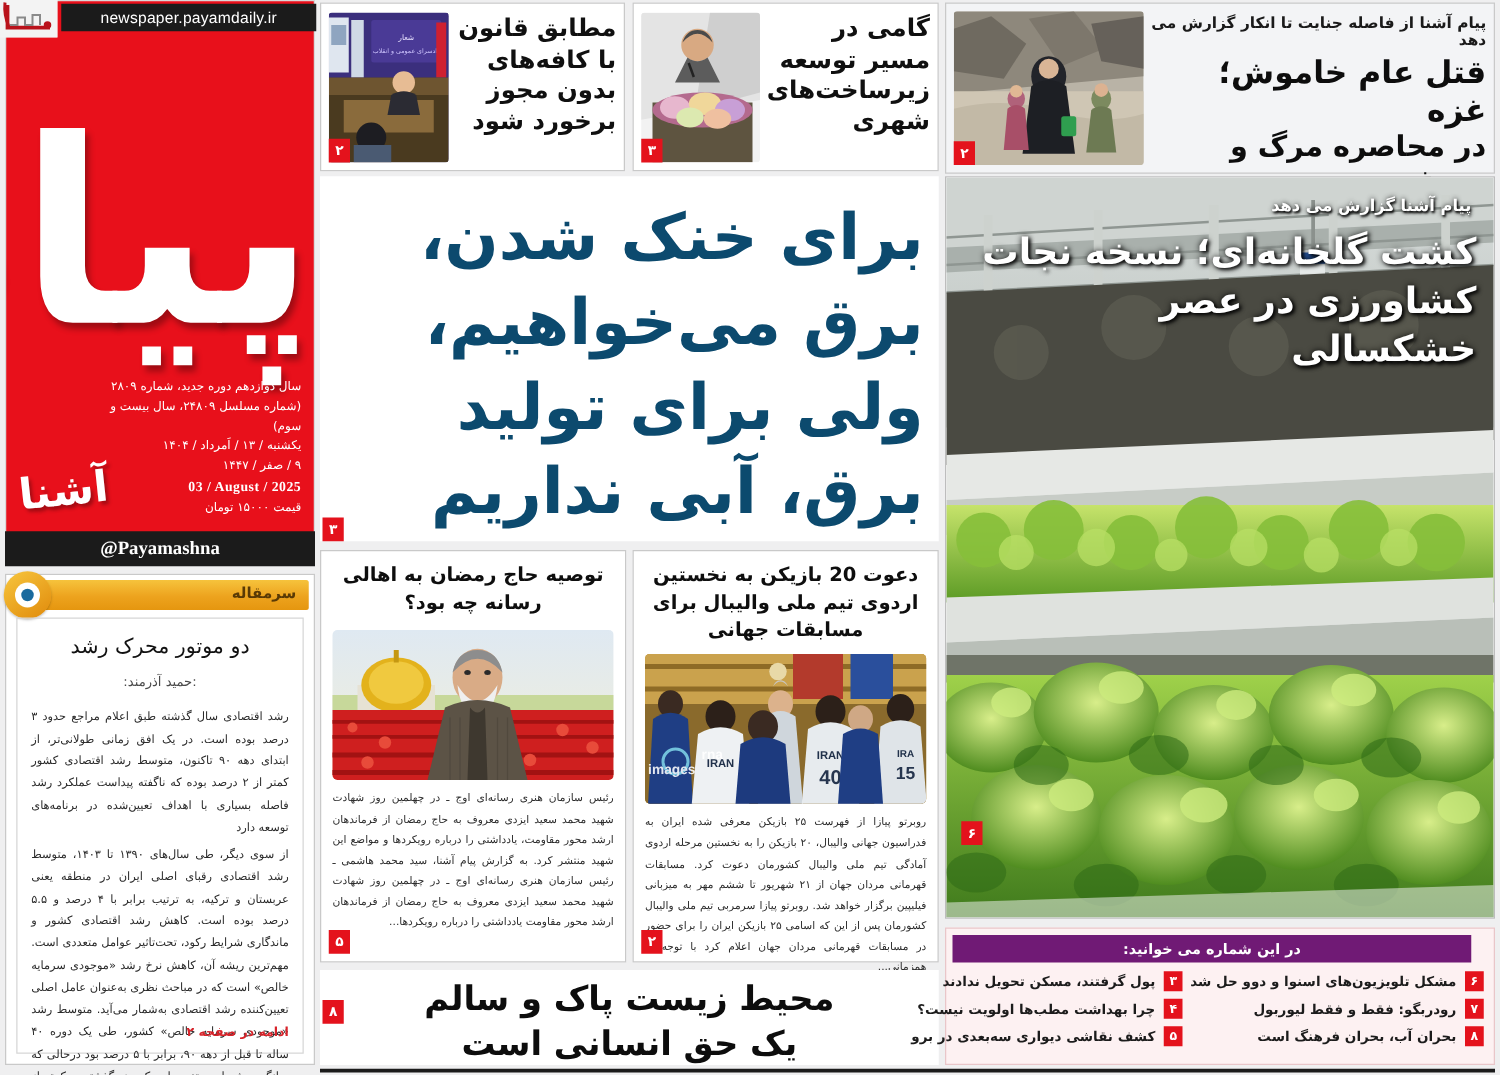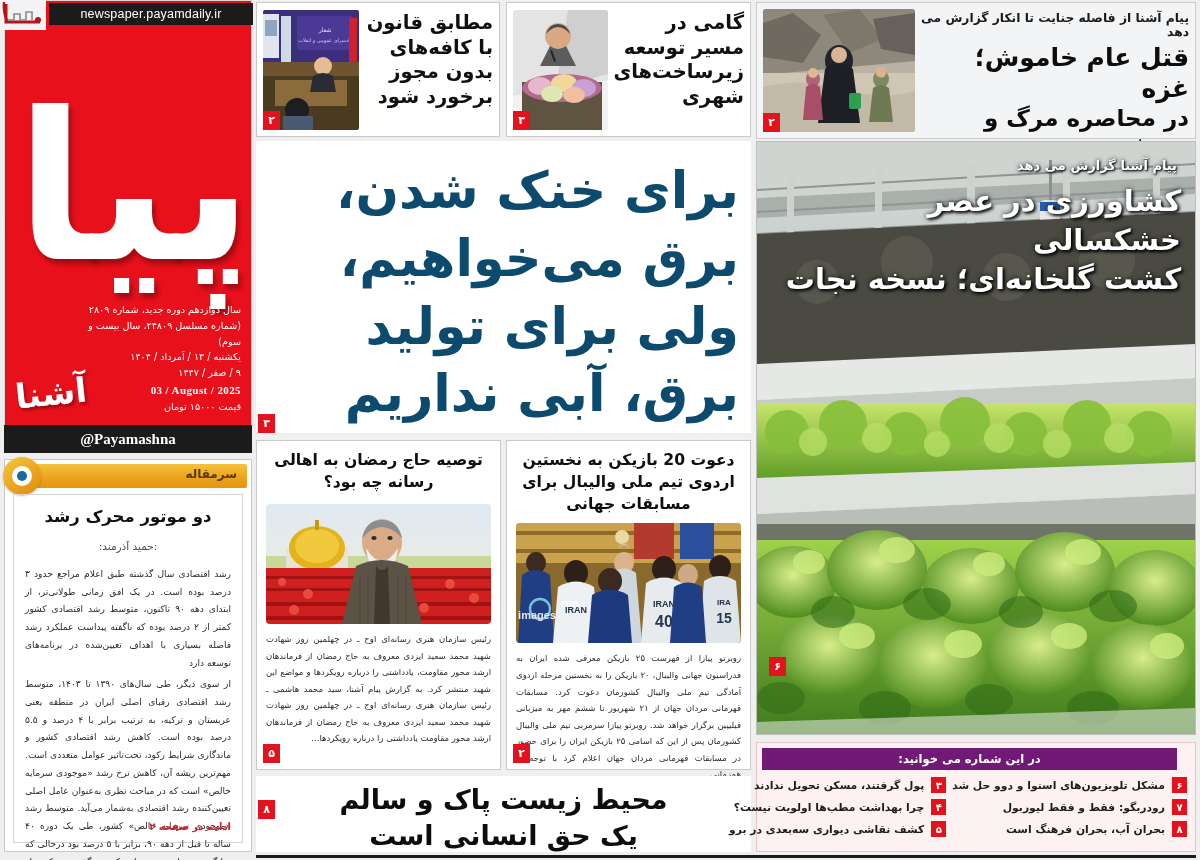--- a/index.html
+++ b/index.html
@@ -139,21 +139,21 @@
   .ed-inner {
     margin: 6px 8px 8px 8px;
     border: 1px solid #d6d6d6;
     height: 349px;
     padding: 12px 11px 8px 11px;
     position: relative;
   }
   .ed-title {
     text-align: center;
     font-size: 16.5px;
-    font-weight: bold;
+    font-weight: normal;
     color: #111;
     margin-bottom: 14px;
     letter-spacing: -.2px;
   }
   .ed-author {
     text-align: center;
     font-size: 10.5px;
     color: #4a4a4a;
     margin-bottom: 14px;
   }
@@ -573,22 +573,22 @@
           <ellipse cx="206" cy="502" rx="19" ry="14"></ellipse>
           <ellipse cx="312" cy="494" rx="18" ry="13"></ellipse>
           <ellipse cx="410" cy="504" rx="17" ry="13"></ellipse>
         </g>
 
         <path d="M0 580 L438 566 L438 592 L0 592 Z" fill="#e9ece8" opacity=".55"></path>
       </svg>
     </div>
     <div class="green-kicker">پیام آشنا گزارش می دهد</div>
     <div class="green-h">
+      <div>کشت گلخانه‌ای؛ نسخه نجات</div>
       <div>کشاورزی در عصر خشکسالی</div>
-      <div>کشت گلخانه‌ای؛ نسخه نجات</div>
     </div>
     <div class="pgbadge" style="left:12px;bottom:58px;">۶</div>
   </div>
 
   <div class="card mid1">
     <div class="mid-pad">
       <div class="mid-head">توصیه حاج رمضان به اهالی رسانه چه بود؟</div>
       <div class="mid-photo">
         <svg width="227" height="120" viewBox="0 0 227 120" preserveAspectRatio="none" aria-hidden="true">
           <defs>

